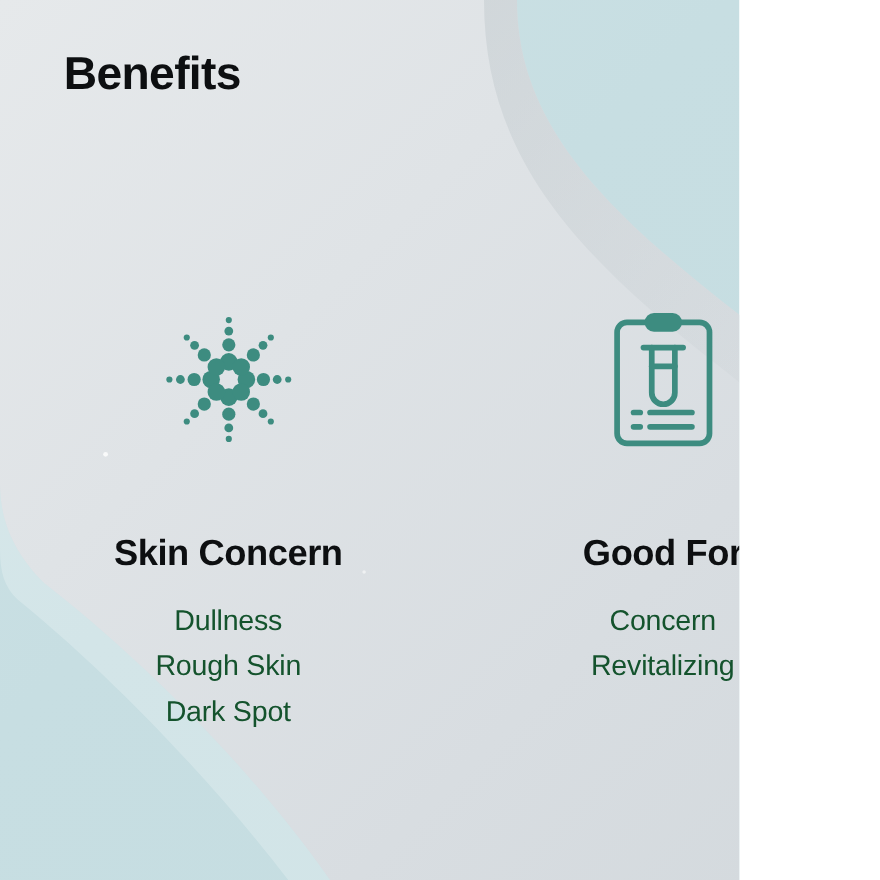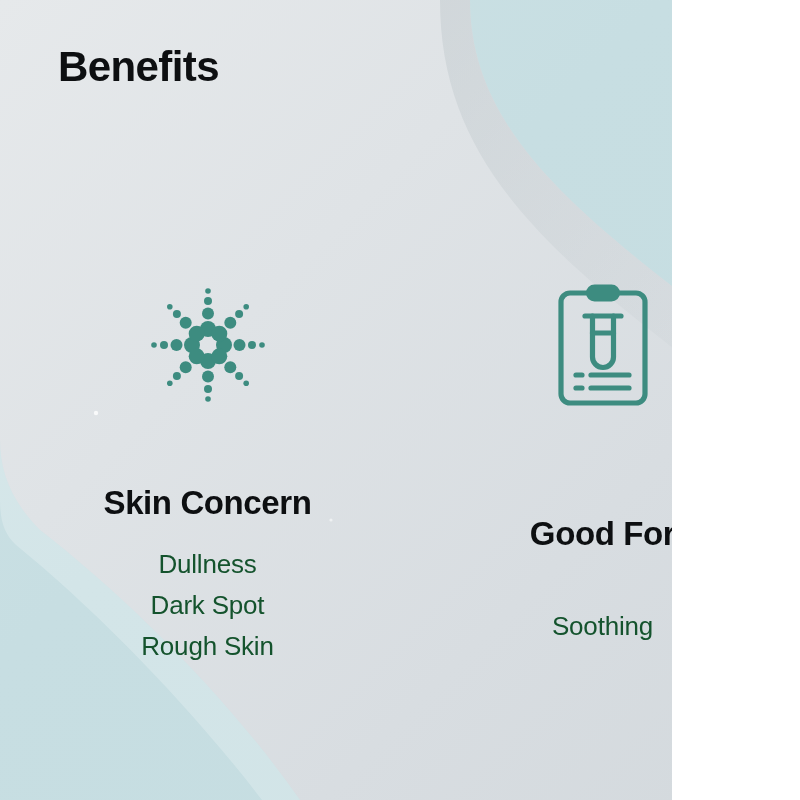--- a/index.html
+++ b/index.html
@@ -51,21 +51,21 @@
     display: flex;
     flex-direction: row;
   }
   .col {
     flex: 1 1 50%;
     display: flex;
     flex-direction: column;
     align-items: center;
   }
   .col-left  { padding-left: 10px; }
-  .col-right { padding-left: 0px; gap: 31px; }
+  .col-right { padding-left: 0px; }
 
   .icon-wrap {
     height: 150px;
     display: flex;
     align-items: center;
     justify-content: center;
   }
   .icon-wrap svg { display: block; }
 
   .col-heading {
@@ -182,22 +182,22 @@
             <circle cx="30.9" cy="93.1" r="4"></circle>
               <circle cx="23.8" cy="100.2" r="2.8"></circle>
           </g>
         </svg>
       </div>
 
       <div class="col-heading">Skin Concern</div>
 
       <ul class="col-list">
         <li>Dullness</li>
+        <li>Rough Skin</li>
         <li>Dark Spot</li>
-        <li>Rough Skin</li>
       </ul>
     </div>
 
     <div class="col col-right">
 
       <div class="icon-wrap">
         <svg width="92" height="124" viewBox="0 0 92 124" xmlns="http://www.w3.org/2000/svg">
           <g fill="none" stroke="#3d8c80" stroke-width="5.2" stroke-linecap="round" stroke-linejoin="round">
 
             <rect x="4" y="10" width="84" height="110" rx="9"></rect>
@@ -214,18 +214,19 @@
             <line x1="34" y1="105" x2="72" y2="105"></line>
           </g>
 
           <rect x="29" y="1.5" width="34" height="17" rx="8.5" fill="#3d8c80"></rect>
         </svg>
       </div>
 
       <div class="col-heading">Good For</div>
 
       <ul class="col-list">
-        <li>Soothing</li>
+        <li>Concern</li>
+        <li>Revitalizing</li>
       </ul>
     </div>
 
   </div>
 </div>
 
 </body></html>

